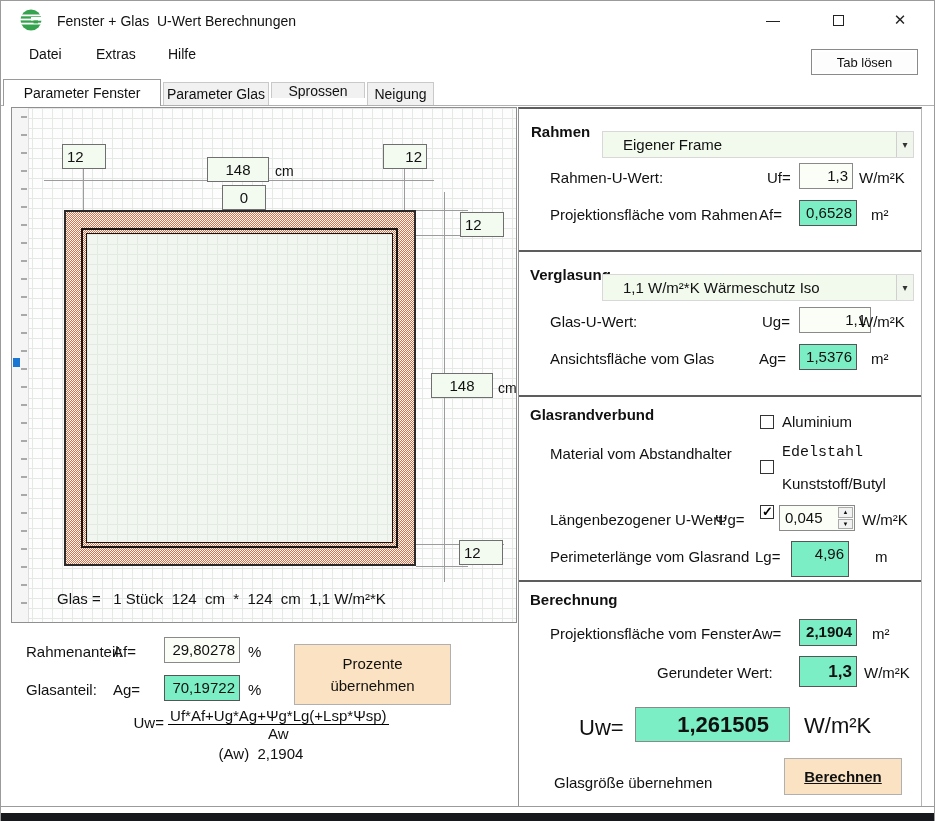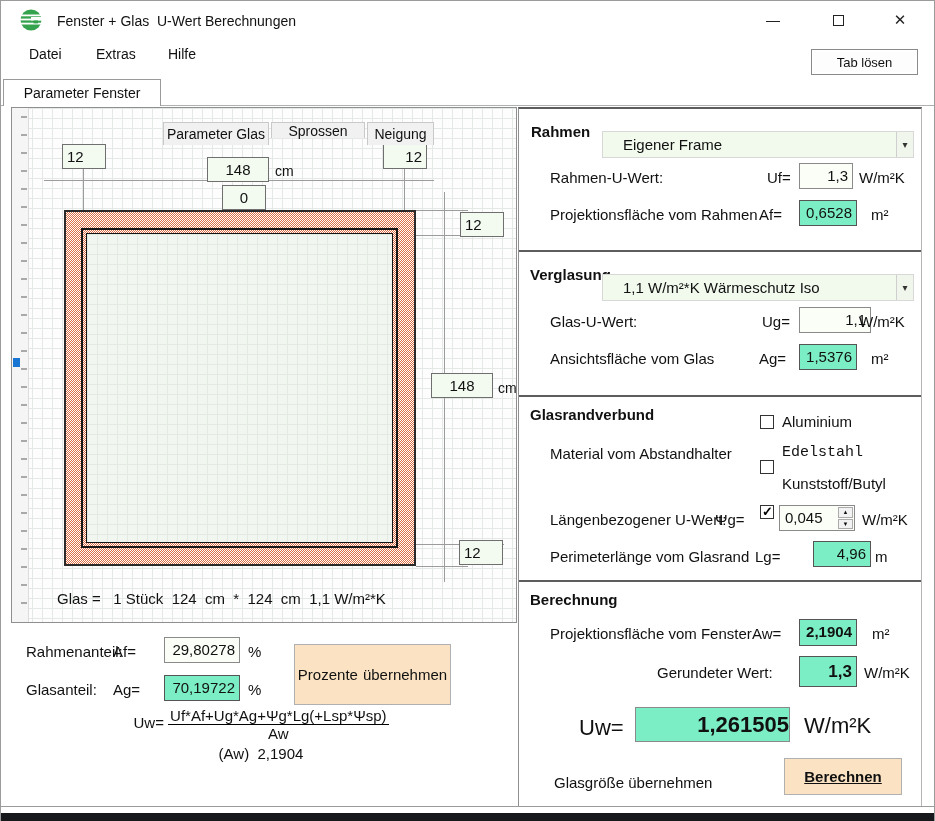--- a/index.html
+++ b/index.html
@@ -15,21 +15,21 @@
 
   
   .title-text { font-size:14px; white-space:pre; }
   .wc { width:34px; height:26px; display:flex; align-items:center; justify-content:center;
         font-size:14px; color:#222; cursor:default; }
   .menu-item { font-size:14px; }
   .btn-raised { background:#fdfdfd; border:1px solid #8a8a8a; box-shadow:inset 0 0 0 2px #fff;
         display:flex; align-items:center; justify-content:center; font-size:13px; cursor:default; }
   .tab { display:flex; align-items:center; justify-content:center; font-size:14px; }
   .tab-active { background:#fff; border:1px solid #9a9a9a; border-bottom:none; z-index:3; }
-  .tab-idle { background:#f1f1f1; border:1px solid #c9c9c9; border-bottom:none; z-index:1;margin-top:40px; }
+  .tab-idle { background:#f1f1f1; border:1px solid #c9c9c9; border-bottom:none; z-index:1; }
 
   
   #canvas { left:10px; top:106px; width:506px; height:516px; border:1px solid #8f8f8f;
      background-color:#fcfdfc;
      background-image:linear-gradient(#e5e9e5 1px, transparent 1px),
                       linear-gradient(90deg,#e5e9e5 1px, transparent 1px);
      background-size:10px 10px; }
   #ruler { left:0; top:0; bottom:0; width:17px; background:#f5f5f5; border-right:1px solid #dcdcdc; }
   #ruler-ticks { left:9px; top:8px; bottom:8px; width:6px;
      background:repeating-linear-gradient(to bottom,#a9a9a9 0 2px, transparent 2px 18px); }
@@ -57,21 +57,21 @@
            display:flex; align-items:center; justify-content:center; font-size:10px; color:#333;
            background:#f0f6ec; }
   .cb { width:14px; height:14px; border:1px solid #333; background:#fff; position:relative; }
   .cb.checked::after { content:"✓"; position:absolute; left:1px; top:-2px; font-size:13px; font-weight:bold; color:#000; }
   .spin { background:#fbfef7; border:1px solid #8a8a8a; }
   .spin .sval { position:absolute; left:5px; top:3px; font-size:15px; }
   .spin .btns { position:absolute; right:1px; top:1px; bottom:1px; width:15px; display:flex;
      flex-direction:column; gap:1px; }
   .spin .sb { flex:1; border:1px solid #ababab; background:#f2f2f2; font-size:6px; color:#111;
      display:flex; align-items:center; justify-content:center; }
-  .peach { background:#fae2c2; border:1px solid #b0b0b0; display:flex; 
+  .peach { background:#fae2c2; border:1px solid #b0b0b0; display:flex; flex-direction:column;
      align-items:center; justify-content:center; font-size:15px; cursor:default; }
 
   
   #formula { left:10px; top:706px; width:500px; text-align:center; font-size:15px; }
   .frac { display:inline-block; vertical-align:middle; text-align:center; }
   .frac .num { display:block; border-bottom:1px solid #000; padding:0 2px; }
   .underlined { text-decoration:underline; }
   .uw-big { font-size:22px; }
 
   #right-panel { left:517px; top:106px; width:404px; height:700px;
@@ -232,37 +232,37 @@
     <div class="abs spin" style="left:260px;top:396px;width:76px;height:26px;">
       <span class="sval">0,045</span>
       <span class="btns">
         <span class="sb">▲</span>
         <span class="sb">▼</span>
       </span>
     </div>
     <div class="abs lbl" style="left:343px;top:402px;">W/m²K</div>
     <div class="abs lbl" style="left:31px;top:439px;">Perimeterlänge vom Glasrand</div>
     <div class="abs lbl" style="left:236px;top:439px;">Lg=</div>
-    <div class="abs teal" style="left:294px;top:432px;width:58px;height:26px;">4,96</div>
+    <div class="abs teal" style="left:272px;top:432px;width:58px;height:36px;">4,96</div>
     <div class="abs lbl" style="left:356px;top:439px;">m</div>
 
     <div class="abs sep" style="top:471px;"></div>
 
     <div class="abs hdr" style="left:11px;top:482px;">Berechnung</div>
     <div class="abs lbl" style="left:31px;top:516px;">Projektionsfläche vom Fenster</div>
     <div class="abs lbl" style="left:233px;top:516px;">Aw=</div>
     <div class="abs teal" style="left:280px;top:510px;width:58px;height:27px;font-weight:bold;">2,1904</div>
     <div class="abs lbl" style="left:353px;top:516px;">m²</div>
 
     <div class="abs lbl" style="left:138px;top:555px;">Gerundeter Wert:</div>
     <div class="abs teal" style="left:280px;top:547px;width:58px;height:31px;font-size:17px;font-weight:bold;line-height:25px;">1,3</div>
     <div class="abs lbl" style="left:345px;top:555px;">W/m²K</div>
 
     <div class="abs uw-big" style="left:60px;top:606px;">Uw=</div>
-    <div class="abs teal" style="left:116px;top:598px;width:155px;height:35px;font-size:22px;font-weight:bold;line-height:29px;border-color:#8a8a8a;padding-right:0;">1,261505</div>
+    <div class="abs teal" style="left:116px;top:598px;width:155px;height:35px;font-size:22px;font-weight:bold;line-height:29px;border-color:#8a8a8a;padding-right:20px;">1,261505</div>
     <div class="abs uw-big" style="left:285px;top:604px;">W/m²K</div>
 
     <div class="abs cb checked" style="left:13px;top:666px;width:15px;height:15px;"></div>
     <div class="abs lbl" style="left:35px;top:665px;">Glasgröße übernehmen</div>
     <div class="abs peach" style="left:265px;top:649px;width:118px;height:37px;">
       <span style="font-weight:bold;text-decoration:underline;">Berechnen</span>
     </div>
   </div>
 
   <div class="abs" id="bottom-line"></div>

